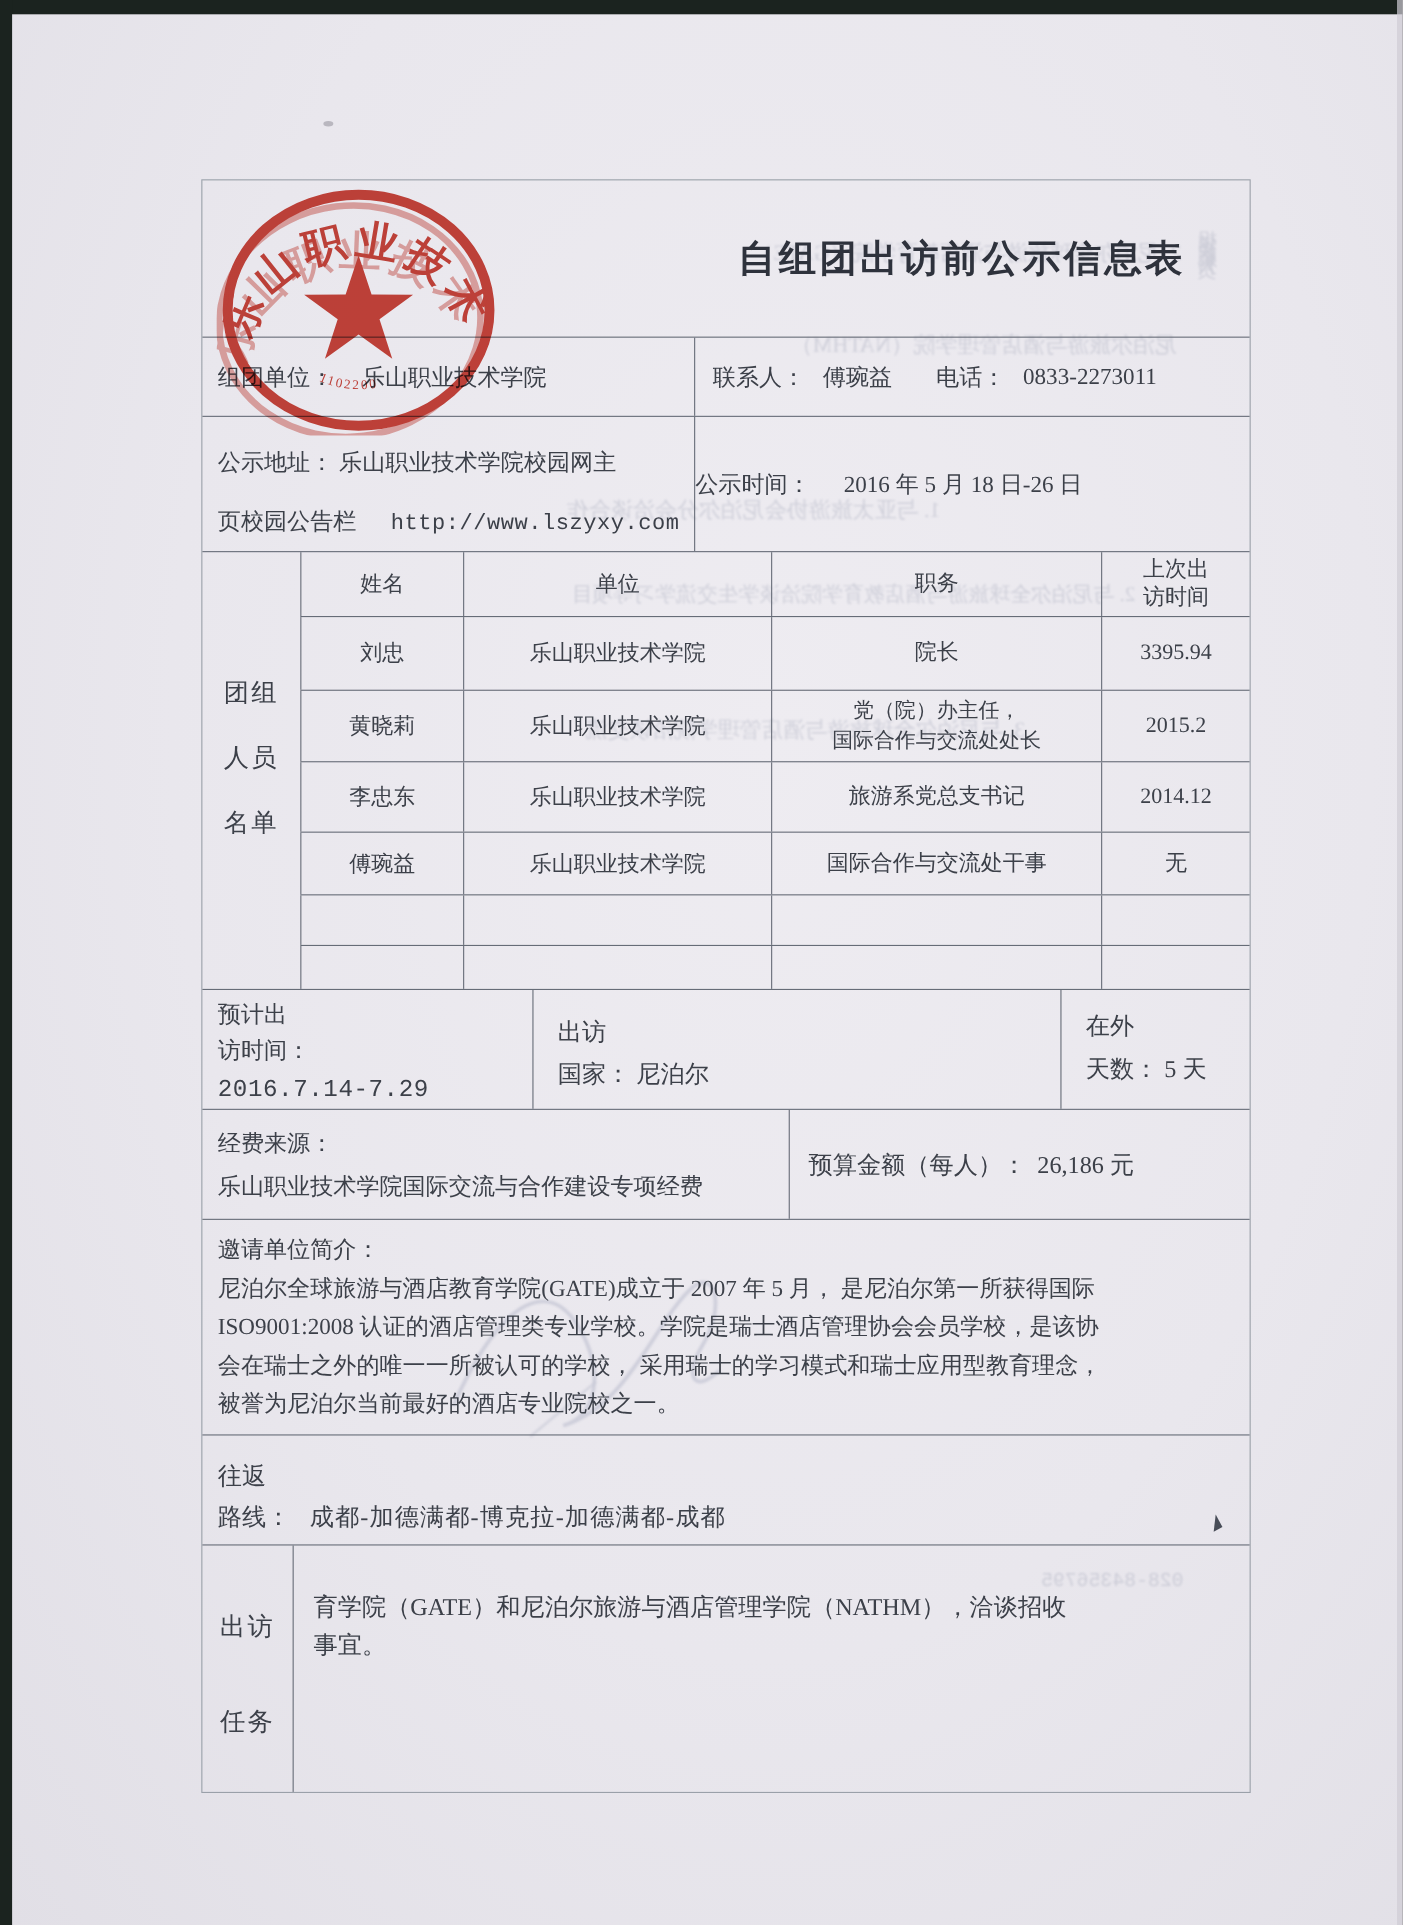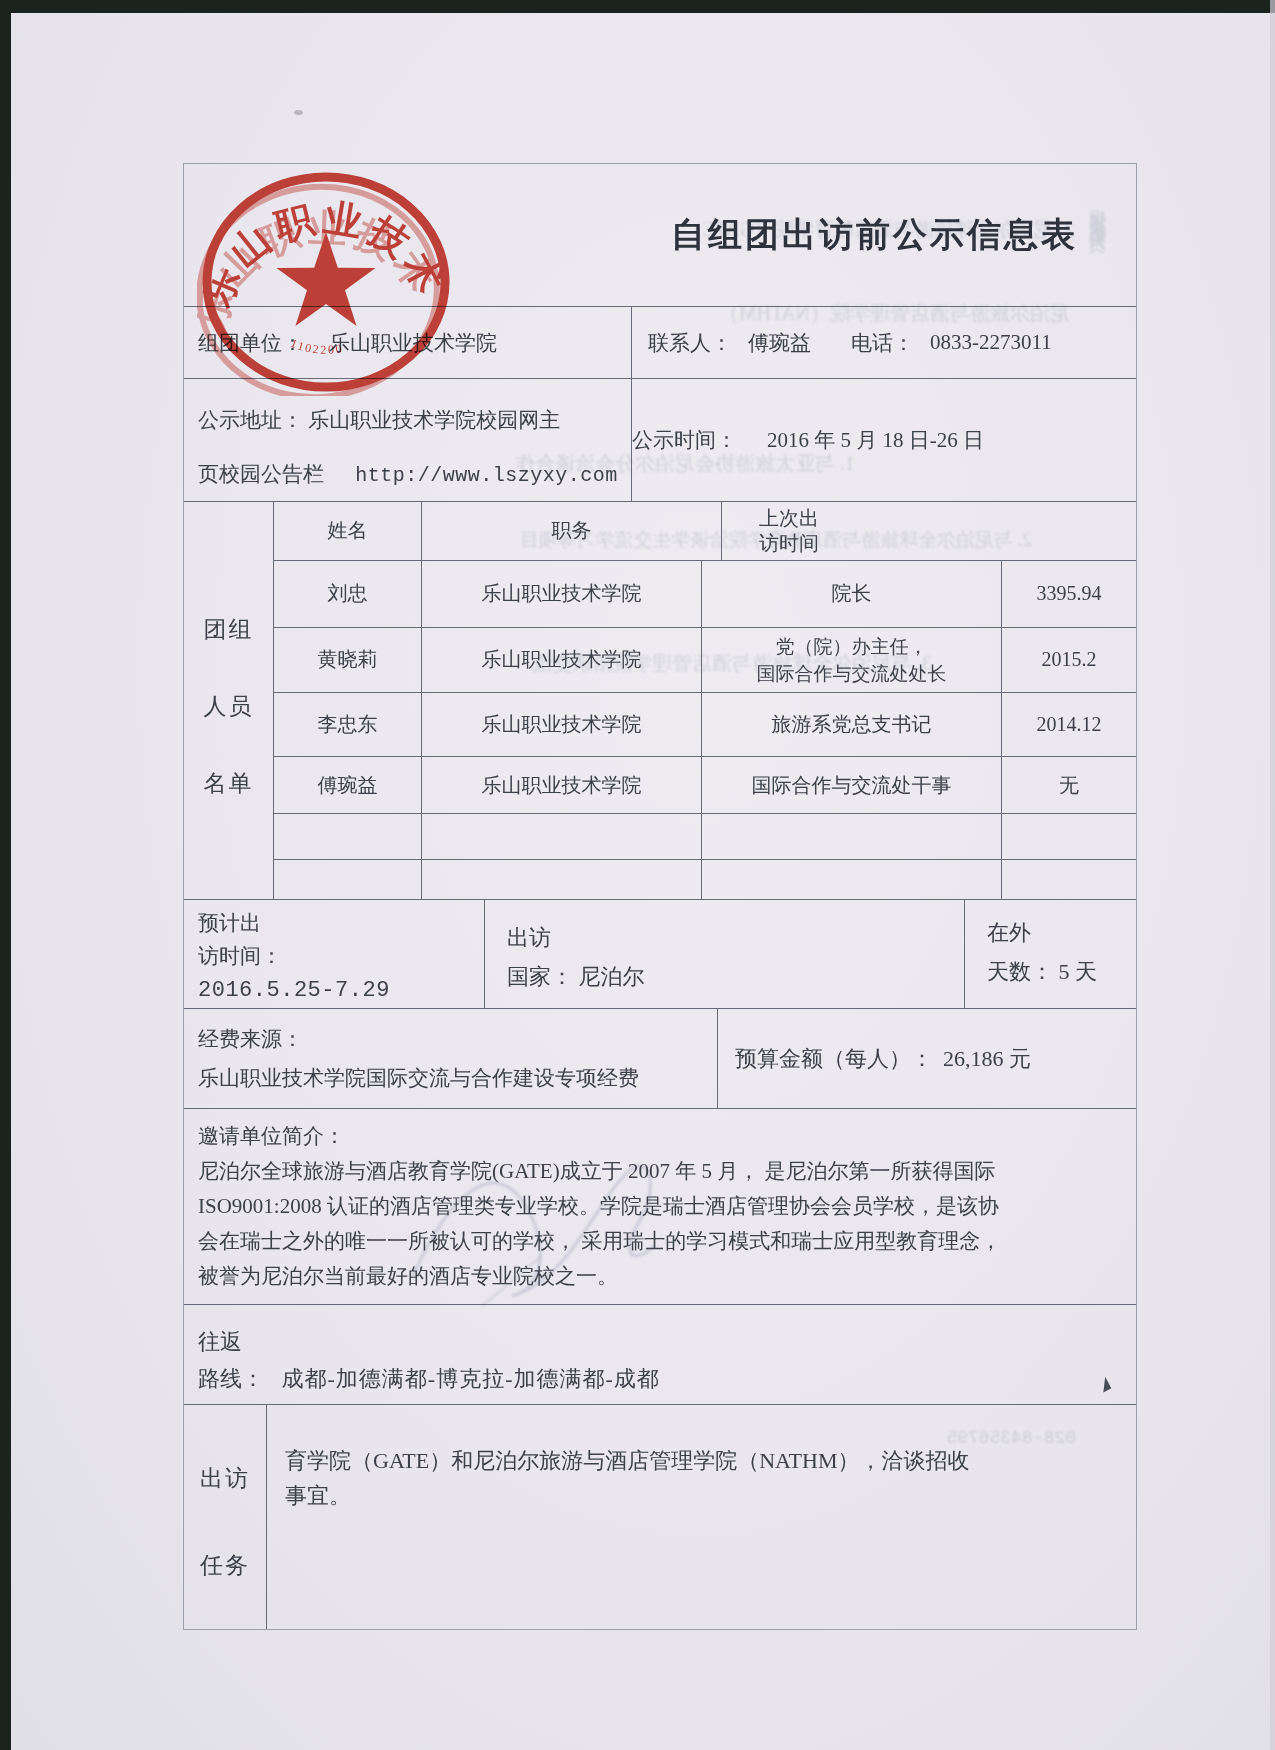--- a/index.html
+++ b/index.html
@@ -49,21 +49,21 @@
   .c-contact{flex:1;display:flex;align-items:center;padding-left:16px;gap:16px;font-size:21px;}
   .gap-lg{margin-left:24px;}
 
   .sec-r2{height:123px;}
   .c-addr{width:447px;padding:14px 0 0 14px;font-size:21px;line-height:54px;}
   .c-addr .url{font-family:"Liberation Mono","DejaVu Sans Mono",monospace;font-size:20px;margin-left:26px;letter-spacing:.5px;}
   .c-time{flex:1;display:flex;align-items:center;gap:30px;font-size:21px;}
 
   .sec-roster{height:398px;}
   .roster-side{width:89px;display:flex;flex-direction:column;align-items:center;
-               padding-top:112px;gap:46px;font-size:23px;letter-spacing:2px;}
+               padding-top:112px;gap:28px;font-size:23px;letter-spacing:2px;}
   .roster-grid{flex:1;display:flex;flex-direction:column;}
   .tr{display:flex;border-top:1px solid #666c77;}
   .tr.head{border-top:none;height:58px;}
   .td{display:flex;align-items:center;justify-content:center;text-align:center;font-size:20px;}
   .td-name{width:148px;border-left:1px solid #666c77;}
   .td-unit{width:280px;border-left:1px solid #666c77;}
   .td-pos{width:300px;border-left:1px solid #666c77;flex-direction:column;line-height:27px;}
   .td-date{width:135px;border-left:1px solid #666c77;flex-direction:column;line-height:25px;}
   .row0{height:67px;} .row1{height:65px;} .row2{height:65px;} .row3{height:57px;}
   .rowe0{height:46px;} .rowe1{height:40px;}
@@ -175,20 +175,21 @@
     <div class="sec sec-roster">
       <div class="roster-side">
         <span>团组</span>
         <span>人员</span>
         <span>名单</span>
       </div>
       <div class="roster-grid">
 
         <div class="tr head">
           <div class="td td-name">姓名</div>
+          <div class="td td-unit">单位</div>
           <div class="td td-pos">职务</div>
           <div class="td td-date">
             <span>上次出</span>
             <span>访时间</span>
           </div>
         </div>
 
         <div class="tr row0">
           <div class="td td-name">刘忠</div>
           <div class="td td-unit">乐山职业技术学院</div>
@@ -232,21 +233,21 @@
           <div class="td td-pos"></div>
           <div class="td td-date"></div>
         </div>
       </div>
     </div>
 
     <div class="sec sec-trip">
       <div class="c-trip-time">
         <div>预计出</div>
         <div>访时间：</div>
-        <div class="val">2016.5.25-7.29</div>
+        <div class="val">2016.7.14-7.29</div>
       </div>
       <div class="c-trip-country">
         <div>出访</div>
         <div>
           <span>国家：</span>
           <span>尼泊尔</span>
         </div>
       </div>
       <div class="c-trip-days">
         <div>在外</div>

